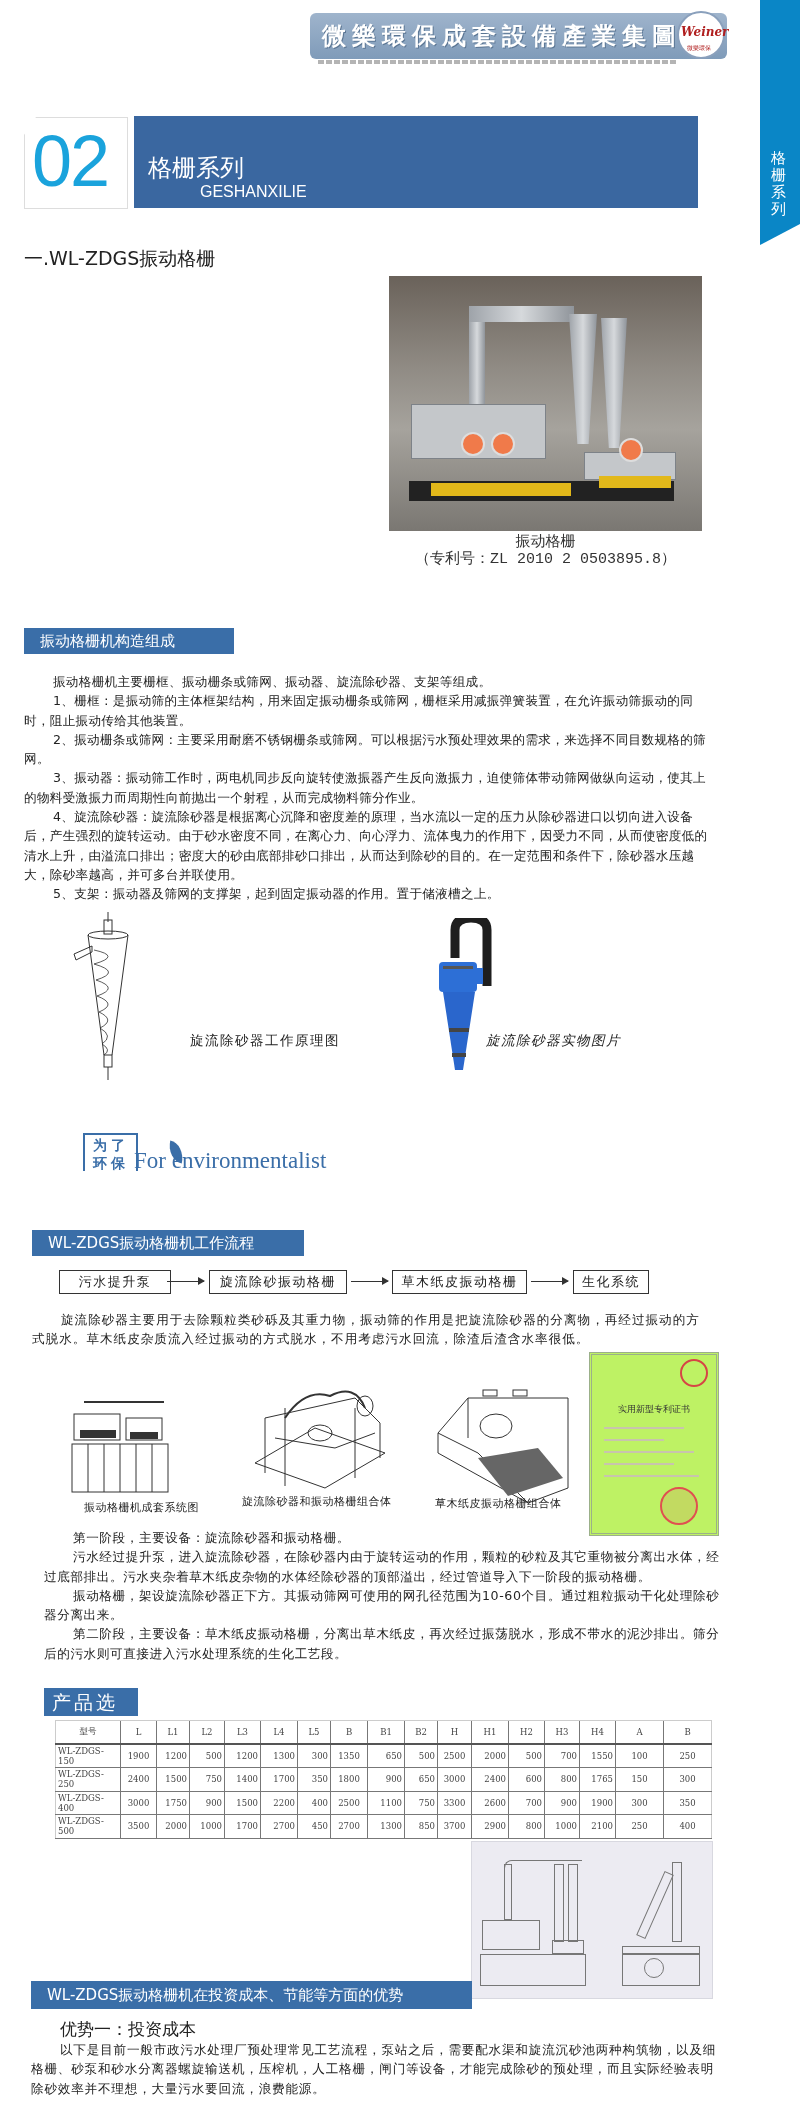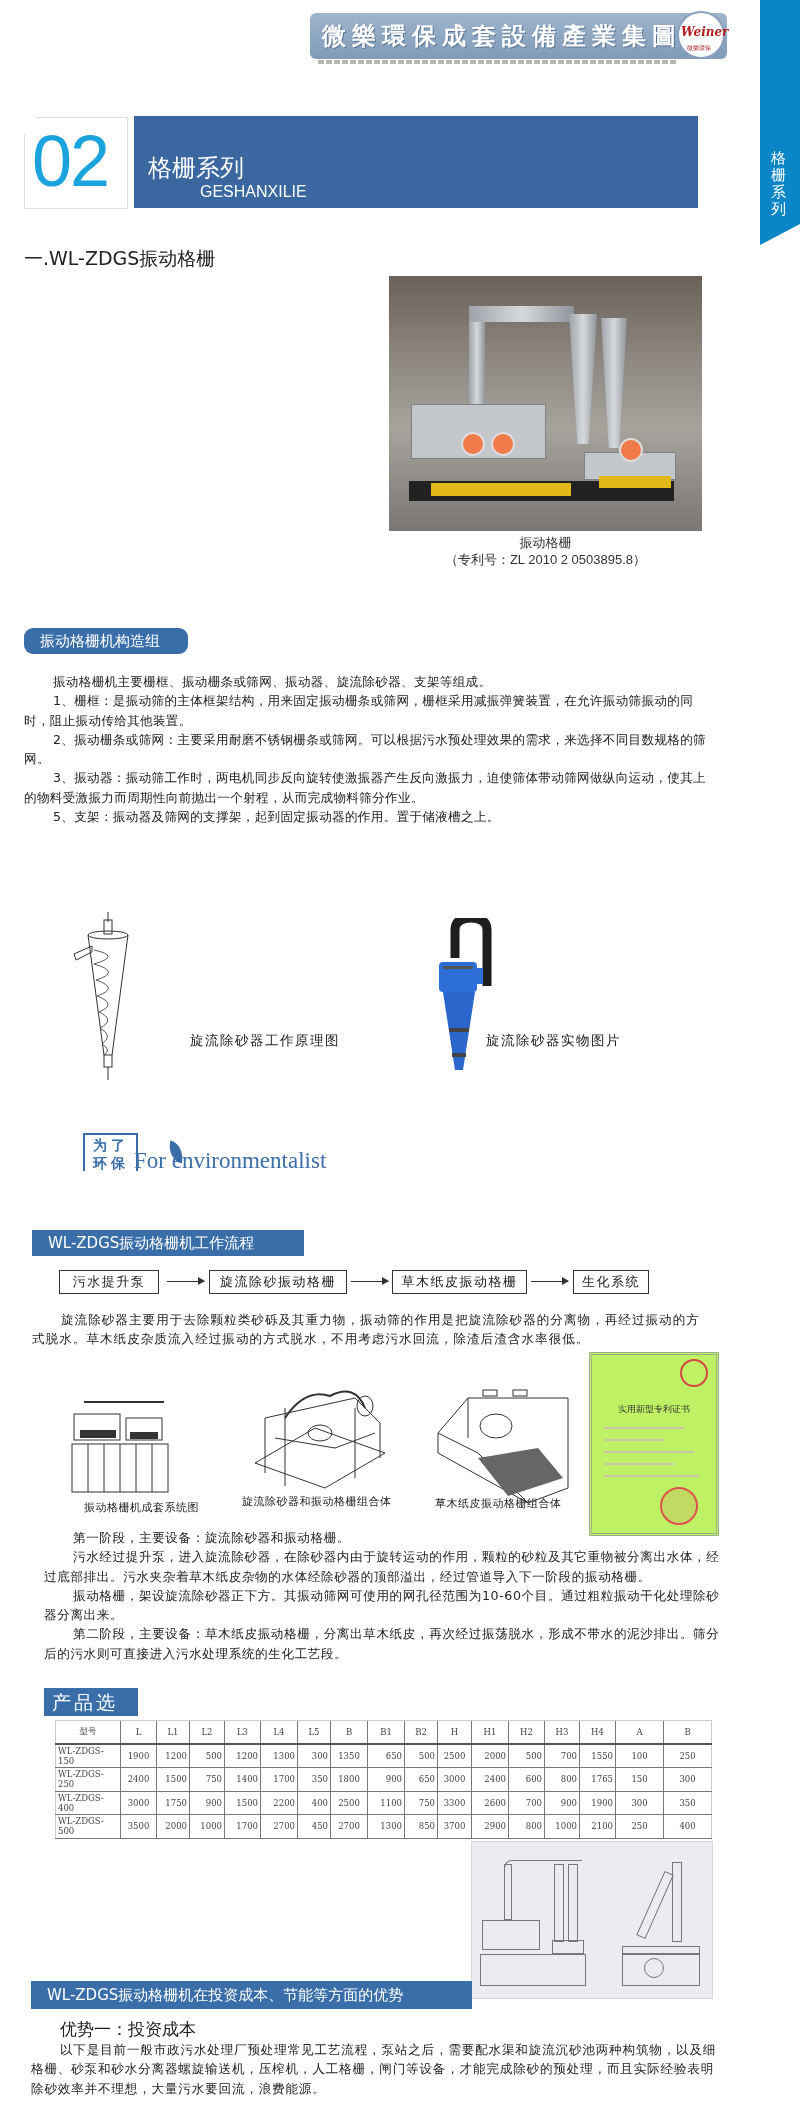--- a/index.html
+++ b/index.html
@@ -38,21 +38,21 @@
   .para-col p { text-indent: 2em; }
 
   .photo { position: absolute; left: 389px; top: 276px; width: 313px; height: 255px;
     background: linear-gradient(180deg, #6a625a 0%, #8f8a83 35%, #a6a39d 60%, #7a7772 100%); overflow: hidden; }
   .photo .pipe { position: absolute; background: linear-gradient(90deg, #9ea3a9, #d6d9dc, #8f949a); }
   .photo .hopper { position: absolute; background: #c4c7ca; border: 1px solid #7d8288; }
   .photo .motor { position: absolute; width: 24px; height: 24px; border-radius: 50%; background: #f07a4a; border: 2px solid #ddd; }
   .photo .base { position: absolute; background: #e2b81a; }
   .photo .base-dark { position: absolute; background: #222; }
   .photo-caption { position: absolute; left: 389px; top: 534px; width: 313px; text-align: center;
-    font-family: Liberation Sans, sans-serif; font-size: 13px; line-height: 17px; color: #333; }
+    font-family: Liberation Mono, monospace; font-size: 15px; line-height: 17px; color: #333; }
 
   
   .tag { position: absolute; background: #3a6ea8; color: #fff; font-size: 15px; padding: 0 16px; height: 26px; line-height: 26px; }
 
   .body-text { position: absolute; font-size: 12.6px; line-height: 19.3px; color: #222; letter-spacing: .3px; }
   .body-text p { text-indent: 2.3em; }
 
   
   .diagram { position: absolute; }
   .caption { position: absolute; font-size: 13.5px; color: #222; letter-spacing: 1.5px; }
@@ -133,26 +133,27 @@
   <div class="motor" style="left:230px;top:162px;"></div>
   <div class="base-dark" style="left:20px;top:205px;width:265px;height:20px;"></div>
   <div class="base" style="left:42px;top:207px;width:140px;height:13px;"></div>
   <div class="base" style="left:210px;top:200px;width:72px;height:12px;"></div>
 </div>
 <div class="photo-caption">
   <div>振动格栅</div>
   <div>（专利号：ZL 2010 2 0503895.8）</div>
 </div>
 
-<div class="tag" style="left:24px;top:628px;width:164px;border-radius:9px;">振动格栅机构造组成</div>
+<div class="tag" style="left:24px;top:628px;width:210px;">振动格栅机构造组成</div>
 <div class="body-text" style="left:24px;top:672px;width:690px;">
   <p>振动格栅机主要栅框、振动栅条或筛网、振动器、旋流除砂器、支架等组成。</p>
   <p>1、栅框：是振动筛的主体框架结构，用来固定振动栅条或筛网，栅框采用减振弹簧装置，在允许振动筛振动的同时，阻止振动传给其他装置。</p>
   <p>2、振动栅条或筛网：主要采用耐磨不锈钢栅条或筛网。可以根据污水预处理效果的需求，来选择不同目数规格的筛网。</p>
   <p>3、振动器：振动筛工作时，两电机同步反向旋转使激振器产生反向激振力，迫使筛体带动筛网做纵向运动，使其上的物料受激振力而周期性向前抛出一个射程，从而完成物料筛分作业。</p>
+  <p>4、旋流除砂器：旋流除砂器是根据离心沉降和密度差的原理，当水流以一定的压力从除砂器进口以切向进入设备后，产生强烈的旋转运动。由于砂水密度不同，在离心力、向心浮力、流体曳力的作用下，因受力不同，从而使密度低的清水上升，由溢流口排出；密度大的砂由底部排砂口排出，从而达到除砂的目的。在一定范围和条件下，除砂器水压越大，除砂率越高，并可多台并联使用。</p>
   <p>5、支架：振动器及筛网的支撑架，起到固定振动器的作用。置于储液槽之上。</p>
 </div>
 
 <svg class="diagram" style="left:70px;top:910px;" width="80" height="175">
   <line x1="38" y1="2" x2="38" y2="12" stroke="#333" stroke-width="1"></line>
   <rect x="34" y="10" width="8" height="14" fill="none" stroke="#333"></rect>
   <ellipse cx="38" cy="25" rx="20" ry="4" fill="none" stroke="#333"></ellipse>
   <line x1="18" y1="25" x2="22" y2="55" stroke="#333"></line>
   <line x1="58" y1="25" x2="54" y2="55" stroke="#333"></line>
   <line x1="22" y1="55" x2="34" y2="145" stroke="#333"></line>
@@ -166,32 +167,32 @@
 
 <svg class="diagram" style="left:435px;top:918px;" width="70" height="160">
   <path d="M20 40 L20 12 Q20 0 36 0 Q52 0 52 12 L52 68" fill="none" stroke="#1e1e1e" stroke-width="9"></path>
   <rect x="4" y="44" width="38" height="30" rx="4" fill="#2d6fd6"></rect>
   <rect x="40" y="50" width="8" height="16" fill="#2d6fd6"></rect>
   <rect x="8" y="48" width="30" height="3" fill="#555"></rect>
   <polygon points="8,74 40,74 28,152 20,152" fill="#2a66cc"></polygon>
   <rect x="14" y="110" width="20" height="4" fill="#444"></rect>
   <rect x="17" y="135" width="14" height="4" fill="#444"></rect>
 </svg>
-<div class="caption" style="left:486px;top:1032px;">旋流除砂器实物图片</div>
+<div class="caption" style="left:486px;top:1032px;font-style:italic;">旋流除砂器实物图片</div>
 
 <div class="slogan-box">
   <span>为了</span>
   <span>环保</span>
 </div>
 <div class="leaf"></div>
 <div class="slogan-en">For environmentalist</div>
 
 <div class="tag" style="left:32px;top:1230px;width:272px;">WL-ZDGS振动格栅机工作流程</div>
 
-<div class="flow-box" style="left:59px;top:1270px;width:100px;">污水提升泵</div>
+<div class="flow-box" style="left:59px;top:1270px;width:112px;">污水提升泵</div>
 <div class="flow-arrow" style="left:167px;width:37px;"></div>
 <div class="flow-box" style="left:209px;top:1270px;width:138px;">旋流除砂振动格栅</div>
 <div class="flow-arrow" style="left:351px;width:37px;"></div>
 <div class="flow-box" style="left:392px;top:1270px;width:135px;">草木纸皮振动格栅</div>
 <div class="flow-arrow" style="left:531px;width:37px;"></div>
 <div class="flow-box" style="left:573px;top:1270px;width:76px;">生化系统</div>
 
 <div class="body-text" style="left:32px;top:1310px;width:680px;letter-spacing:1px;">
   <p>旋流除砂器主要用于去除颗粒类砂砾及其重力物，振动筛的作用是把旋流除砂器的分离物，再经过振动的方式脱水。草木纸皮杂质流入经过振动的方式脱水，不用考虑污水回流，除渣后渣含水率很低。</p>
 </div>

